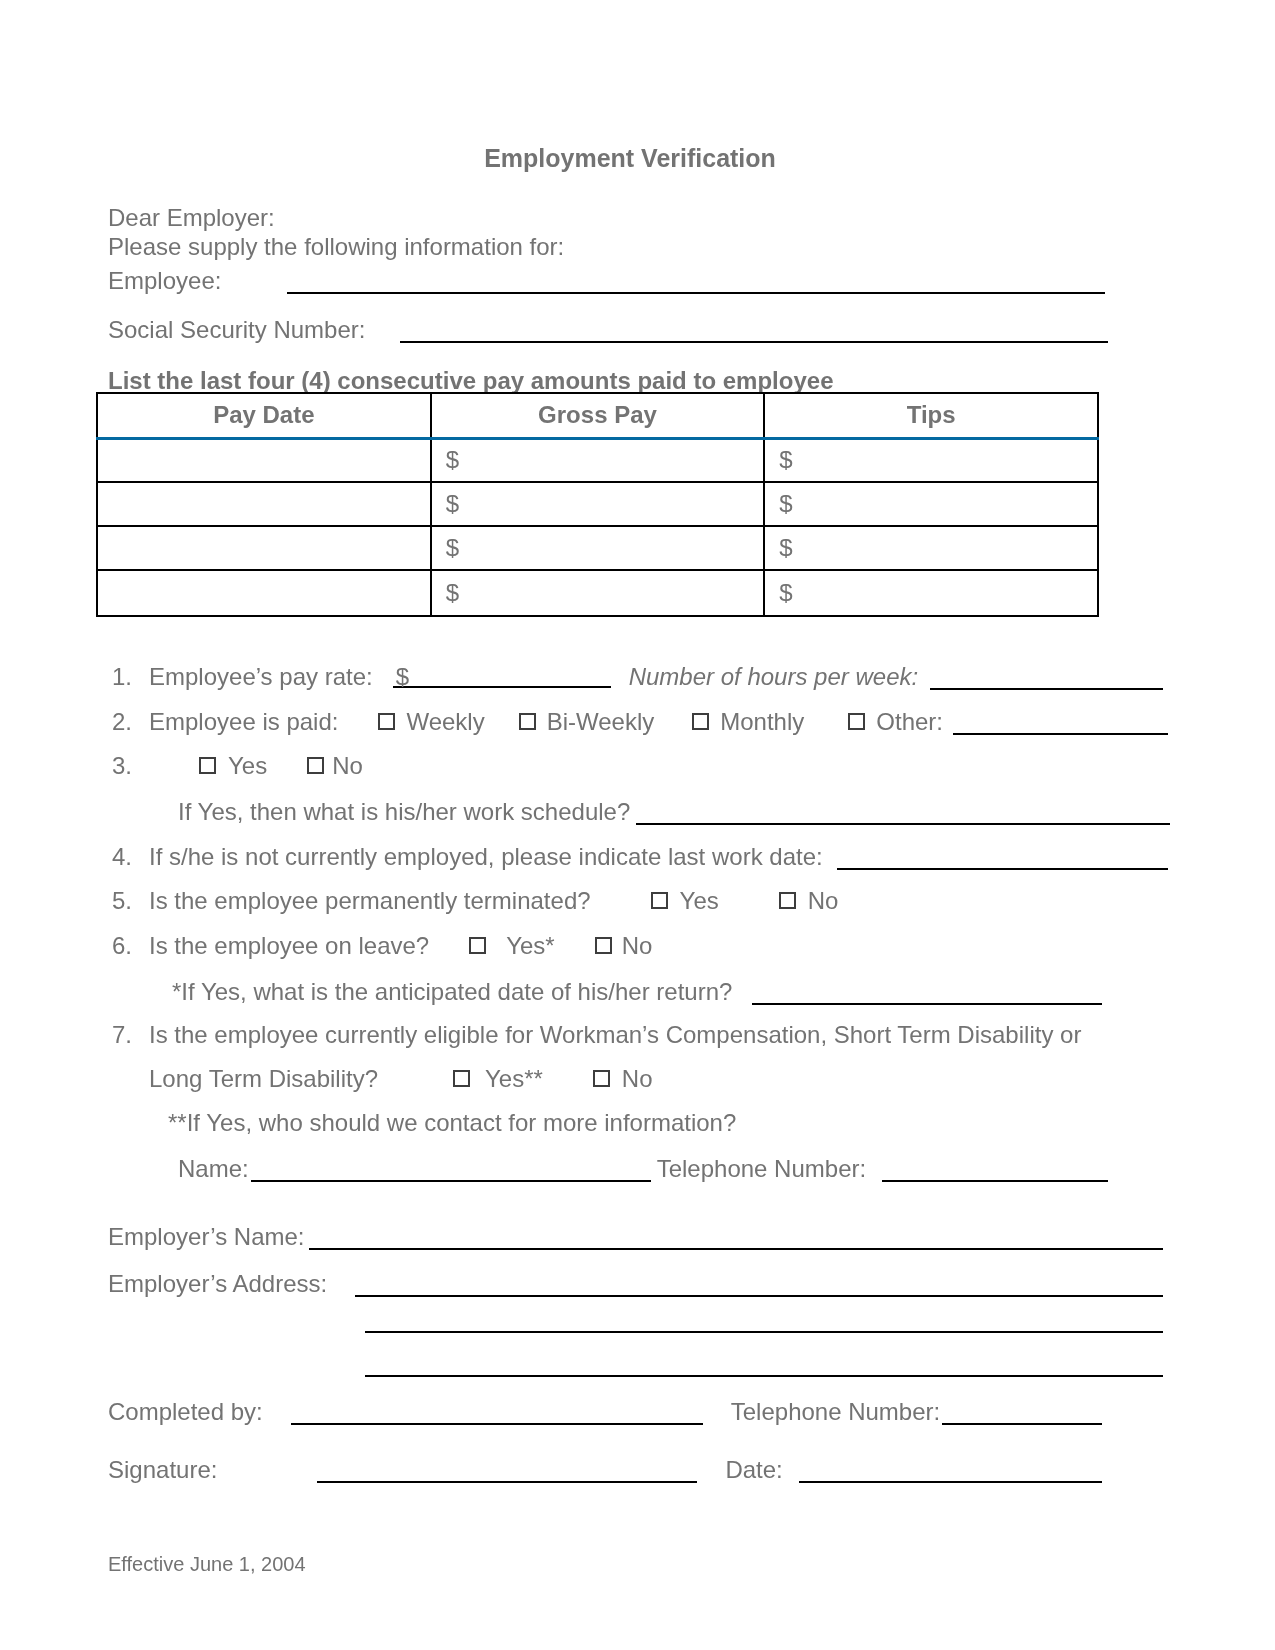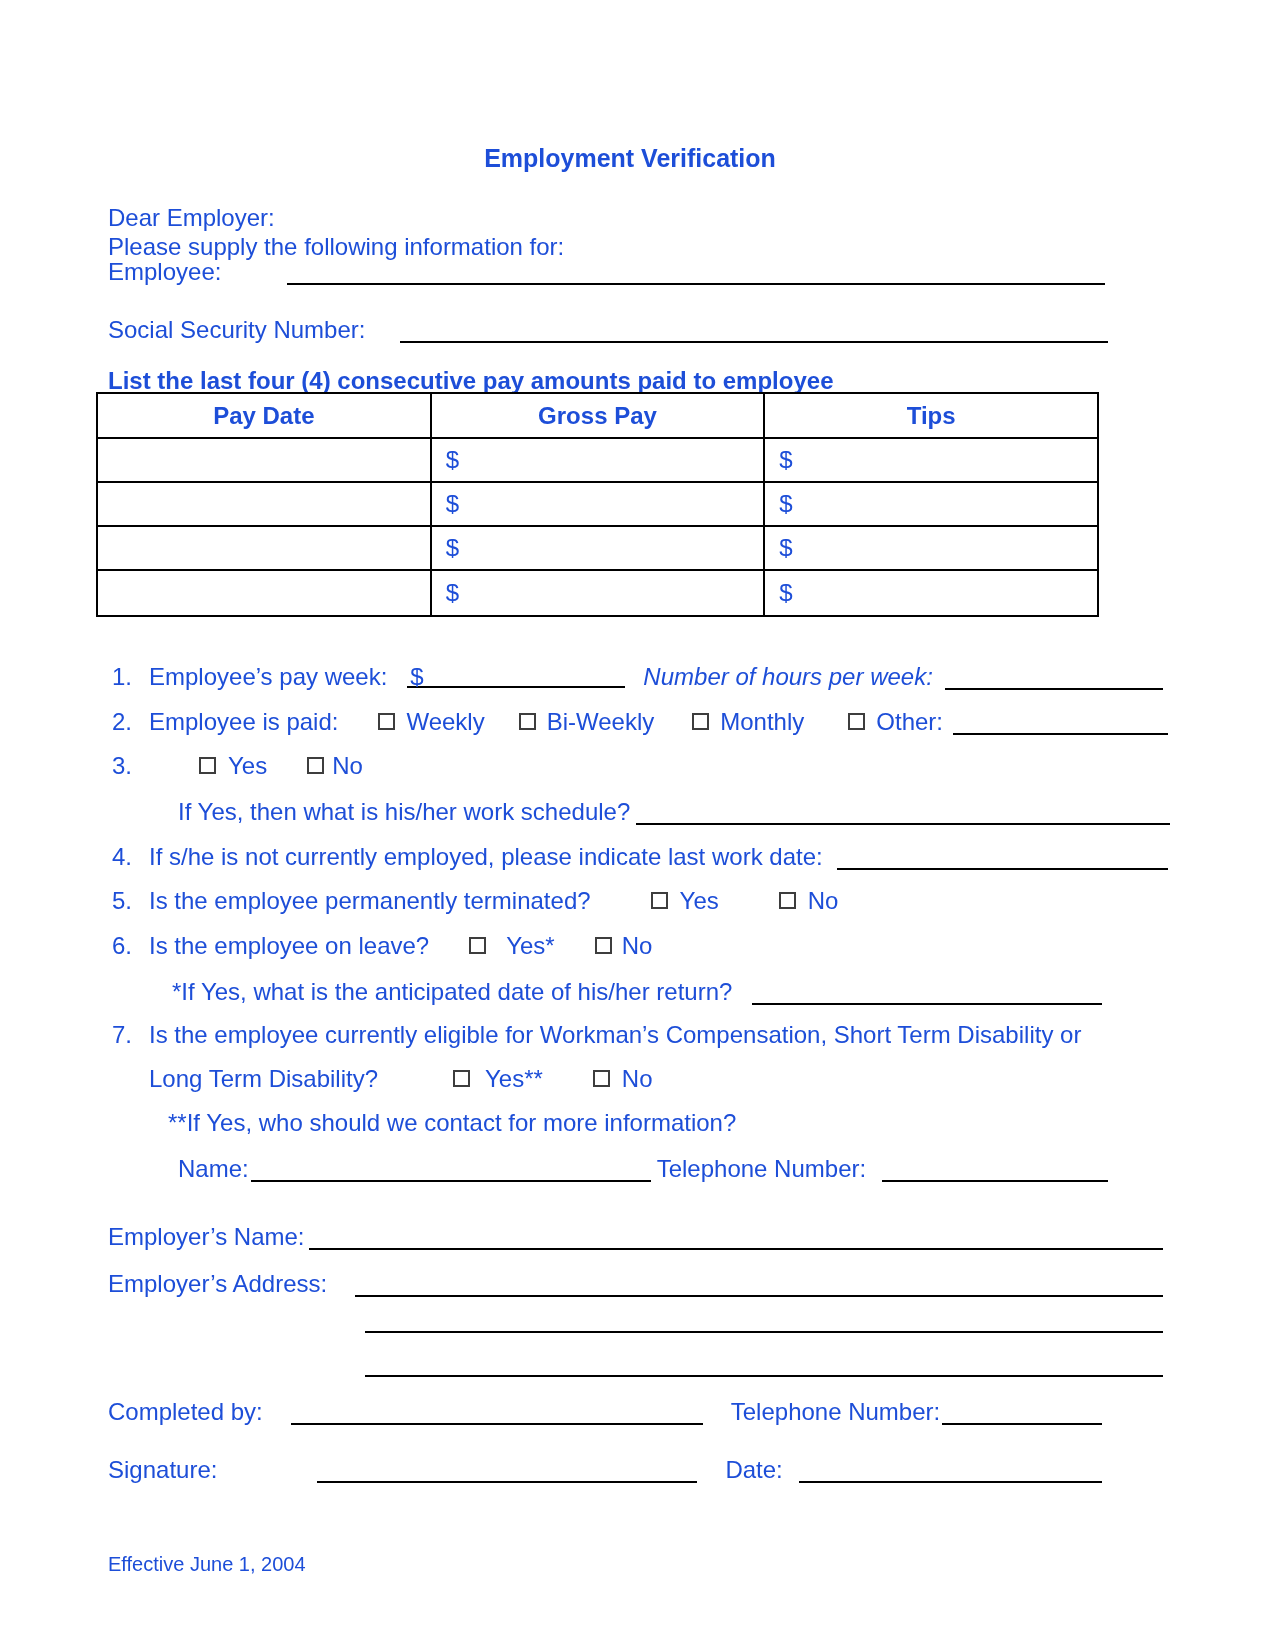--- a/index.html
+++ b/index.html
@@ -3,21 +3,21 @@
 <meta charset="utf-8">
 <style>
   * { margin:0; padding:0; box-sizing:border-box; }
   html,body { background:#ffffff; }
   .page {
     position:relative;
     width:1275px; height:1650px;
     background:#ffffff;
     font-family:"Liberation Sans", sans-serif;
     font-size:24px;
-    color:#1d4ed8;
+    color:#737373;
     overflow:hidden;
   }
   .row {
     position:absolute;
     display:flex;
     align-items:baseline;
     line-height:30px;
     white-space:nowrap;
   }
   .b { font-weight:bold; }
@@ -53,42 +53,42 @@
     table-layout:fixed;
   }
   table.paytable th, table.paytable td {
     border:2px solid #000;
     font-size:24px;
   }
   table.paytable th {
     font-weight:bold;
     text-align:center;
     height:45px;
-    border-bottom:1px solid #0369a1;
+    border-bottom:3px solid #0369a1;
   }
   table.paytable td {
     height:44px;
     text-align:left;
     vertical-align:middle;
     padding-left:14px;
   }
   table.paytable tr.last td { height:46px; }
   .footer { font-size:20px; line-height:24px; }
 </style>
 </head>
 <body>
 
 <div class="page">
 
   <div class="row center b" style="top:143px; left:97px; width:1066px; font-size:25px;">Employment Verification</div>
 
   <div class="row" style="top:203px; left:108px;">Dear Employer:</div>
   <div class="row" style="top:232px; left:108px;">Please supply the following information for:</div>
 
-  <div class="row" style="top:256px; left:108px; width:997px;gap:20px;">
+  <div class="row" style="top:265px; left:108px; width:997px;gap:20px;">
     <span>Employee:</span>
     <span class="blank grow" style="margin-left:46px;"></span>
   </div>
 
   <div class="row" style="top:314px; left:108px; width:1000px;">
     <span>Social Security Number:</span>
     <span class="blank grow" style="margin-left:35px;"></span>
   </div>
 
   <div class="row" style="top:366px; left:108px;font-weight:bold;">List the last four (4) consecutive pay amounts paid to employee</div>
@@ -118,21 +118,21 @@
     <tr class="last">
       <td></td>
       <td><span>$</span></td>
       <td><span>$</span></td>
     </tr>
   </tbody>
     </table>
 
   <div class="row" style="top:661px; left:112px; width:1051px;">
     <span class="num">1.</span>
-    <span>Employee’s pay week:</span>
+    <span>Employee’s pay rate:</span>
     <span class="blank filled" style="flex:0 0 218px; margin-left:20px;"><span class="cur">$</span></span>
     <span style="margin-left:18px;font-style:italic;">Number of hours per week:</span>
     <span class="blank grow" style="margin-left:12px;"></span>
   </div>
 
   <div class="row" style="top:706px; left:112px; width:1056px;">
     <span class="num">2.</span>
     <span>Employee is paid:</span>
     <span class="cb" style="margin-left:40px;"></span>
     <span style="margin-left:11px;">Weekly</span>

